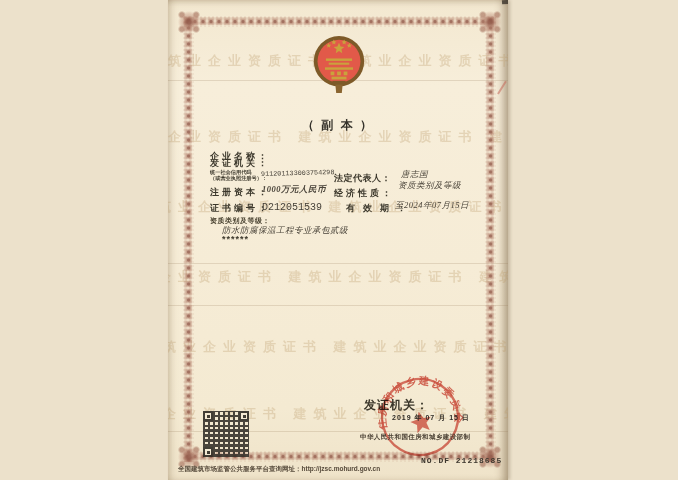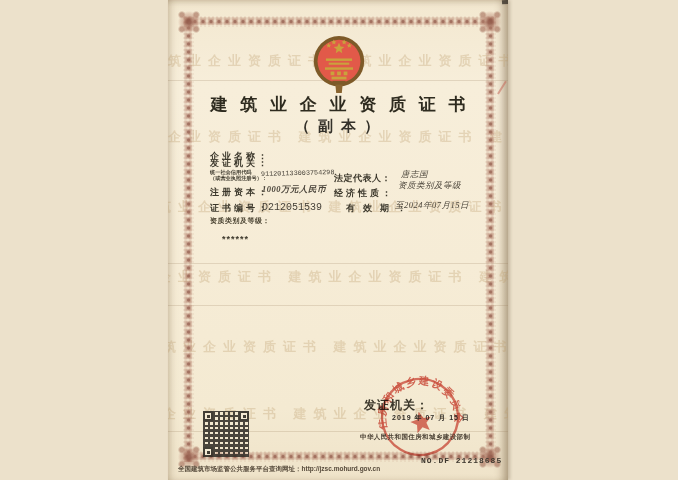--- a/index.html
+++ b/index.html
@@ -48,21 +48,21 @@
       radial-gradient(circle at 80% 20%, rgba(160,105,85,.6) 2px, transparent 4px),
       radial-gradient(circle at 20% 80%, rgba(160,105,85,.6) 2px, transparent 4px),
       radial-gradient(circle at 80% 80%, rgba(160,105,85,.6) 2px, transparent 4px);
   }
   
   .abs{position:absolute;white-space:nowrap;}
   .title{
     width:340px;text-align:center;font-size:17px;font-weight:bold;color:#2e2b1f;
     letter-spacing:4px;text-indent:4px;
   }
-  .subtitle{width:340px;text-align:center;font-size:15px;font-weight:bold;color:#34312a;letter-spacing:2px;}
+  .subtitle{width:340px;text-align:center;font-size:12px;font-weight:bold;color:#34312a;letter-spacing:2px;}
   .lbl{font-size:9px;font-weight:bold;color:#3b372b;}
   .ls3{letter-spacing:3px;}
   .ls8{letter-spacing:8px;margin-left:12px;}
   .lbl-sm{font-size:5.2px;font-weight:bold;color:#3b372b;line-height:5.8px;}
   .val{
     font-family:"Liberation Serif","DejaVu Serif",serif;font-style:italic;
     font-size:8.5px;color:#4a443a;letter-spacing:0.5px;
   }
   .valmono{font-family:"Liberation Mono","DejaVu Sans Mono",monospace;font-size:6.8px;color:#443f36;}
   .small-dark{font-size:6.5px;color:#47402f;font-weight:bold;letter-spacing:0.5px;}
@@ -127,21 +127,20 @@
         <rect x="19" y="29.5" width="22" height="2.2"></rect>
         <rect x="15" y="34.5" width="30" height="2.6"></rect>
         <rect x="21" y="39" width="4" height="4"></rect>
         <rect x="28" y="39" width="4" height="4"></rect>
         <rect x="35" y="39" width="4" height="4"></rect>
         <rect x="22" y="44.5" width="16" height="3"></rect>
       </g>
     </svg>
   </div>
 
-  <div class="abs title" style="left:0;top:93px;">建 筑 业 企 业 资 质 证 书</div>
   <div class="abs subtitle" style="left:0;top:117px;">（ 副 本 ）</div>
 
   <div class="abs lbl ls3" style="left:42px;top:150px;">企业名称：</div>
 
   <div class="abs lbl ls3" style="left:42px;top:157px;">发证机关：</div>
 
   <div class="abs lbl-sm" style="left:42px;top:170px;">统一社会信用代码</div>
   <div class="abs lbl-sm" style="left:42px;top:176px;">（或营业执照注册号）：</div>
   <div class="abs valmono" style="left:93px;top:169px;transform:rotate(-1.5deg);">911201133003754298</div>
   <div class="abs lbl" style="left:166px;top:172px;letter-spacing:0.5px;">法定代表人：</div>
@@ -151,20 +150,21 @@
   <div class="abs val" style="left:94px;top:184px;font-weight:bold;">1000万元人民币</div>
   <div class="abs lbl ls3" style="left:166px;top:187px;">经济性质：</div>
   <div class="abs val" style="left:230px;top:180px;">资质类别及等级</div>
 
   <div class="abs lbl ls3" style="left:42px;top:202px;">证书编号：</div>
   <div class="abs valmono" style="left:94px;top:202px;font-size:10px;">D212051539</div>
   <div class="abs lbl ls8" style="left:166px;top:202px;">有效期：</div>
   <div class="abs val" style="left:227px;top:200px;">至2024年07月15日</div>
 
   <div class="abs small-dark" style="left:42px;top:216px;font-size:7px;">资质类别及等级：</div>
+  <div class="abs val" style="left:54px;top:225px;">防水防腐保温工程专业承包贰级</div>
   <div class="abs asterisks" style="left:54px;top:234px;">******</div>
 
   <div class="abs lbl" style="left:196px;top:397px;font-size:12px;letter-spacing:1px;">发证机关：</div>
 
   <div class="seal">
     <svg width="84" height="84" viewBox="0 0 84 84">
       <circle cx="42" cy="42" r="38" fill="none" stroke="#cf4437" stroke-width="2.4" opacity="0.8"></circle>
       <path id="sealArc" d="M 9,56 A 35,35 0 1 1 75,56" fill="none"></path>
       <text font-size="10.5" fill="#cf4437" opacity="0.85" letter-spacing="2" font-weight="bold" font-family="Liberation Sans, sans-serif">
         <textPath href="#sealArc" startOffset="8%">住房和城乡建设委员会</textPath>

